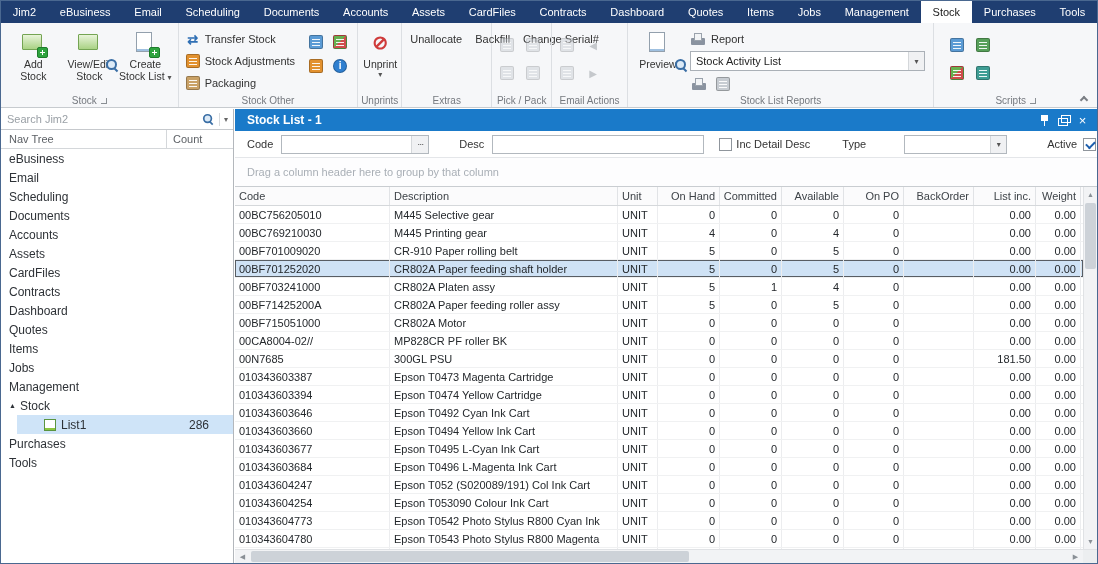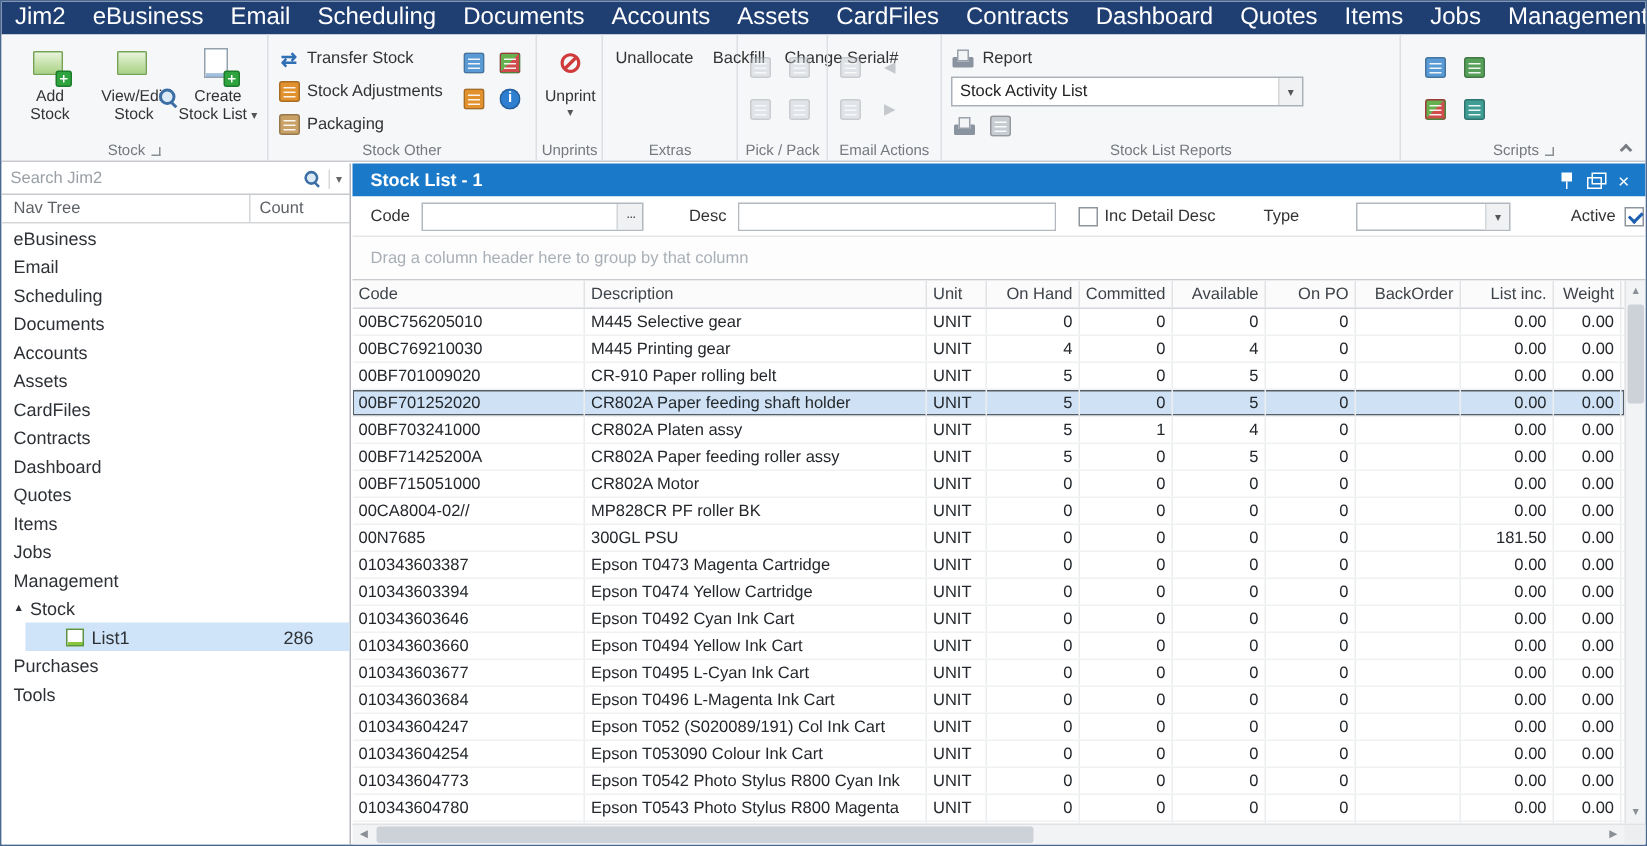--- a/index.html
+++ b/index.html
@@ -2,21 +2,21 @@
 <html><head>
 <meta charset="utf-8">
 <style>
   * { margin:0; padding:0; box-sizing:border-box; }
   html,body { background:#e9eaec; }
   body { font-family:"Liberation Sans", sans-serif; }
   .window { position:relative; width:1098px; height:564px; background:#fff; border:1px solid #4a6890; overflow:hidden; }
 
   
   .menubar { height:22px; background:#1f3e71; display:flex; }
-  .menu-tab { flex:1 1 auto; display:flex; align-items:center; justify-content:center; padding:0 9px; color:#fff; font-size:16px; white-space:nowrap; cursor:default; }
+  .menu-tab { flex:1 1 auto; display:flex; align-items:center; justify-content:center; padding:0 9px; color:#fff; font-size:11px; white-space:nowrap; cursor:default; }
   .menu-tab.active { background:#ffffff; color:#1b1b1b; }
 
   
   .ribbon { position:relative; height:85px; background:#f6f7f9; border-bottom:1px solid #c7cbcf; display:flex; }
   .rgroup { position:relative; height:100%; border-right:1px solid #dcdfe3; padding:4px 2px 14px 2px; }
   .rgroup-label { position:absolute; bottom:1px; left:0; right:0; display:flex; align-items:center; justify-content:center; font-size:10px; color:#75797f; white-space:nowrap; }
   .launcher { width:6px; height:6px; border-right:1px solid #8a8f94; border-bottom:1px solid #8a8f94; margin-left:4px; display:inline-block; }
   .ribbon-collapse { position:absolute; right:6px; bottom:3px; width:14px; height:12px; display:flex; align-items:center; justify-content:center; }
   .chev-up { width:6px; height:6px; border-left:2px solid #7a7e84; border-top:2px solid #7a7e84; transform:rotate(45deg); margin-top:3px; }
 
@@ -347,20 +347,27 @@
             <span class="arr" style="font-size:10px">▶</span>
           </div>
       </div>
       <div class="rgroup-label">
           <span>Email Actions</span>
         </div>
     </div>
 
     <div class="rgroup" style="width:307px">
       <div class="slr-wrap">
+        <div class="bigbtn">
+          <span class="icon24">
+              <span class="i-listpage"></span>
+              <span class="badge badge-mag"><span class="i-mag"></span></span>
+            </span>
+          <span class="line">Preview</span>
+        </div>
         <div class="slr-right">
           <div class="slr-row1">
             <span class="i-print"></span>
             <span>Report</span>
           </div>
           <div class="report-select">
             <span>Stock Activity List</span>
             <span class="arrow-btn">▾</span>
           </div>
           <div class="slr-row3">

